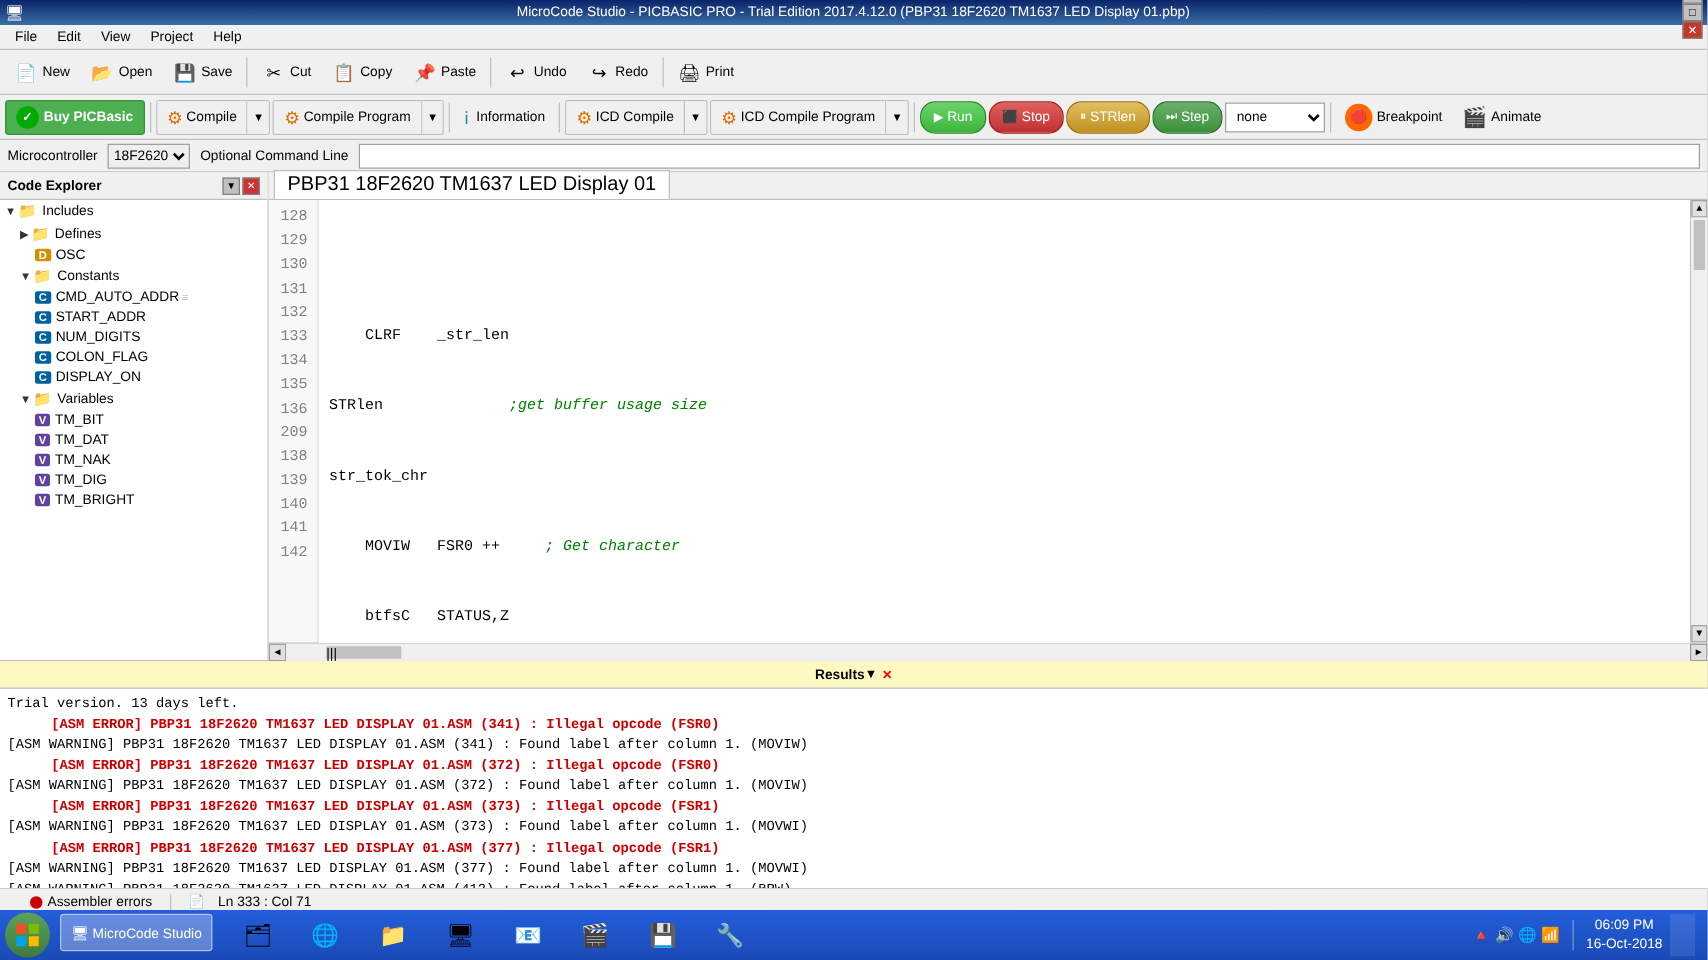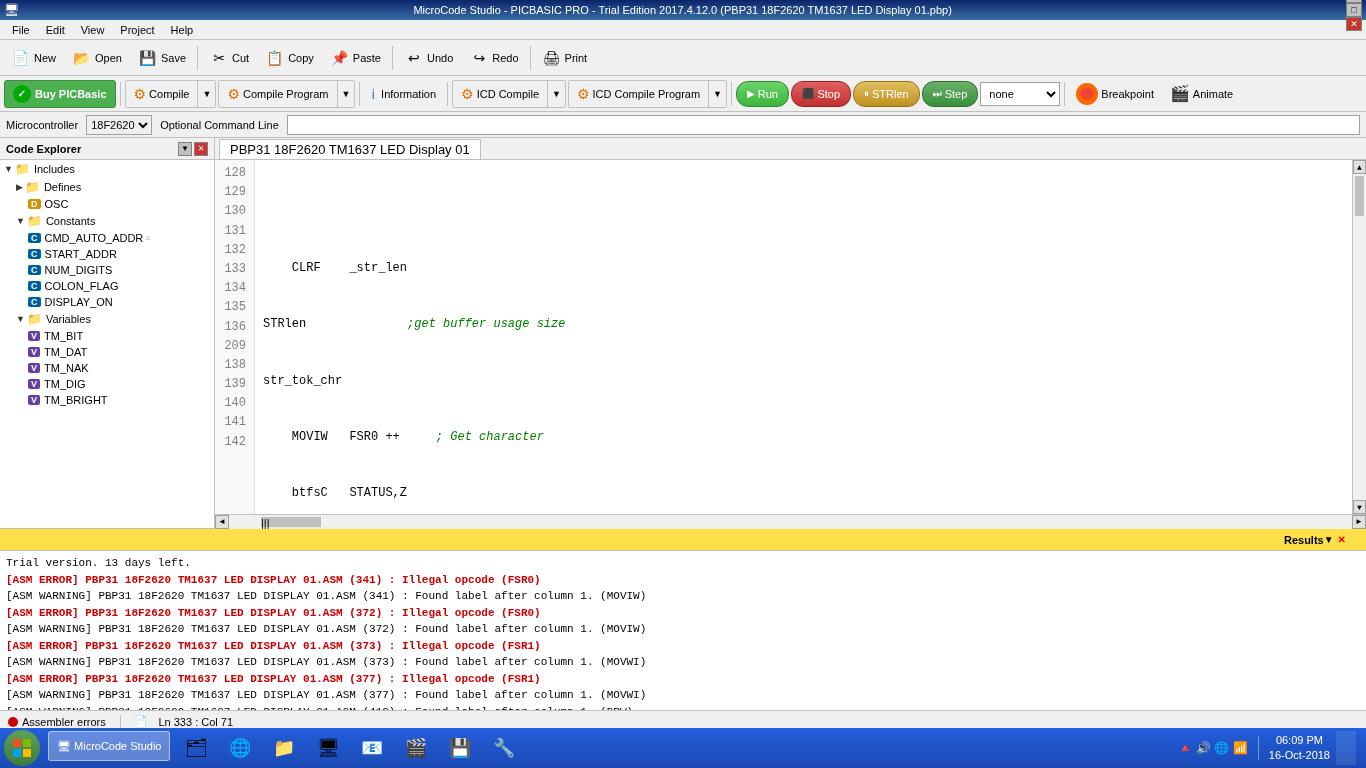--- a/index.html
+++ b/index.html
@@ -58,60 +58,60 @@
     .tree-folder-icon { color: #e8a000; margin-right: 4px; font-size: 12px; }
     .tree-expand { margin-right: 2px; font-size: 9px; color: #333; }
     .tree-badge { background: #d09000; color: white; font-size: 9px; padding: 0 3px; border-radius: 2px; margin-right: 4px; font-weight: bold; }
     .tree-badge-c { background: #0060a0; color: white; font-size: 9px; padding: 0 3px; border-radius: 2px; margin-right: 4px; font-weight: bold; }
     .tree-badge-v { background: #6040a0; color: white; font-size: 9px; padding: 0 3px; border-radius: 2px; margin-right: 4px; font-weight: bold; }
     .tree-scroll-indicator { color: #c0c0c0; font-size: 9px; margin-left: 2px; }
 
     
     #code-area { flex: 1; display: flex; flex-direction: column; background: white; }
     #code-tabs { background: #f0f0f0; border-bottom: 1px solid #c0c0c0; display: flex; align-items: flex-end; padding: 0 4px; height: 22px; }
-    .code-tab { padding: 2px 10px; border: 1px solid #c0c0c0; border-bottom: none; background: #e0e0e0; font-size: 13px; cursor: pointer; margin-right: 0; }
+    .code-tab { padding: 2px 10px; border: 1px solid #c0c0c0; border-bottom: none; background: #e0e0e0; font-size: 16px; cursor: pointer; margin-right: 0; }
     .code-tab.active { background: white; font-weight: normal; }
     
     #code-editor { flex: 1; display: flex; overflow: hidden; font-family: 'Courier New', monospace; font-size: 12px; }
     #line-numbers { background: #f8f8f8; border-right: 1px solid #e0e0e0; padding: 4px 8px 4px 4px; text-align: right; color: #808080; font-size: 12px; line-height: 1.6; min-width: 40px; user-select: none; }
     #code-text { flex: 1; padding: 4px 8px; overflow: auto; background: white; line-height: 1.6; white-space: pre; }
     
     
     #right-scroll { width: 14px; background: #f0f0f0; border-left: 1px solid #c0c0c0; display: flex; flex-direction: column; }
     .scroll-arrow { height: 14px; background: #e0e0e0; border: 1px solid #a0a0a0; display: flex; align-items: center; justify-content: center; cursor: pointer; font-size: 8px; }
     .scroll-track { flex: 1; background: #f0f0f0; }
     .scroll-thumb { background: #c0c0c0; height: 40px; margin: 2px; }
 
     
     #bottom-scroll { height: 14px; background: #f0f0f0; border-top: 1px solid #c0c0c0; display: flex; align-items: center; }
     .hscroll-arrow { width: 14px; height: 14px; background: #e0e0e0; border: 1px solid #a0a0a0; display: flex; align-items: center; justify-content: center; cursor: pointer; font-size: 8px; }
     .hscroll-track { flex: 1; height: 14px; background: #f0f0f0; position: relative; }
     .hscroll-thumb { background: #c0c0c0; width: 60px; height: 10px; margin: 2px; position: relative; left: 30px; }
 
     
     #results-panel { height: 182px; background: white; border-top: 1px solid #c0c0c0; display: flex; flex-direction: column; }
-    #results-header { background: #fde047; border-bottom: 1px solid #c0c0c0; padding: 3px 20px; display: flex; align-items: center; justify-content: flex-end; height: 22px; }
+    #results-header { background: #fef9c3; border-bottom: 1px solid #c0c0c0; padding: 3px 20px; display: flex; align-items: center; justify-content: center; height: 22px; }
     #results-title { font-size: 11px; font-weight: bold; }
     .results-header-controls { display: flex; gap: 4px; }
     .results-ctrl { font-size: 10px; cursor: pointer; }
     
     #results-content { flex: 1; overflow-y: auto; padding: 4px 6px; font-family: 'Courier New', monospace; font-size: 11px; background: white; }
     .result-line { line-height: 1.5; }
     .result-normal { color: #000; }
-    .result-error { color: #cc0000; font-weight: bold; }
+    .result-error { color: #cc0000; font-weight: bold; margin-left: 35px; }
     .result-warning { color: #000; }
 
     
-    #status-bar { background: #f0f0f0; height: 22px; display: flex; align-items: center; padding: 0 8px; border-top: 1px solid #c0c0c0; gap: 10px; }
+    #status-bar { background: #f0f0f0; height: 22px; display: flex; align-items: center; padding: 0 24px; border-top: 1px solid #c0c0c0; gap: 10px; }
     .status-item { font-size: 11px; display: flex; align-items: center; gap: 4px; }
     
     
     #taskbar { background: linear-gradient(to bottom, #245edb, #1a4ab5); height: 40px; position: absolute; bottom: 0; left: 0; right: 0; display: flex; align-items: center; padding: 0 4px; }
     #start-btn { background: linear-gradient(to bottom, #5ba35b, #3d7a3d); border-radius: 50%; width: 36px; height: 36px; display: flex; align-items: center; justify-content: center; cursor: pointer; margin-right: 4px; }
-    .taskbar-items { display: flex; gap: 8px; flex: 1; }
+    .taskbar-items { display: flex; gap: 18px; flex: 1; }
     .taskbar-item { background: rgba(255,255,255,0.2); border: 1px solid rgba(255,255,255,0.3); border-radius: 3px; padding: 2px 8px; color: white; font-size: 11px; cursor: pointer; height: 30px; display: flex; align-items: center; }
     .taskbar-sys { display: flex; align-items: center; gap: 6px; color: white; font-size: 11px; }
     .taskbar-time { text-align: center; line-height: 1.4; font-size: 11px; color: white; }
 
     
     .code-label { color: #000000; }
     .code-comment { color: #008000; font-style: italic; }
 
     .icon-circle-green { width: 18px; height: 18px; background: #00aa00; border-radius: 50%; display: inline-flex; align-items: center; justify-content: center; color: white; font-size: 10px; font-weight: bold; }
     .icon-circle-orange { width: 18px; height: 18px; background: #ff6600; border-radius: 50%; display: inline-flex; align-items: center; justify-content: center; color: white; font-size: 10px; font-weight: bold; }

